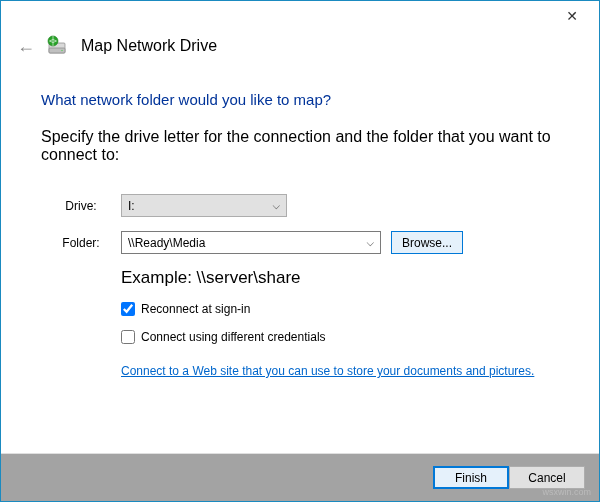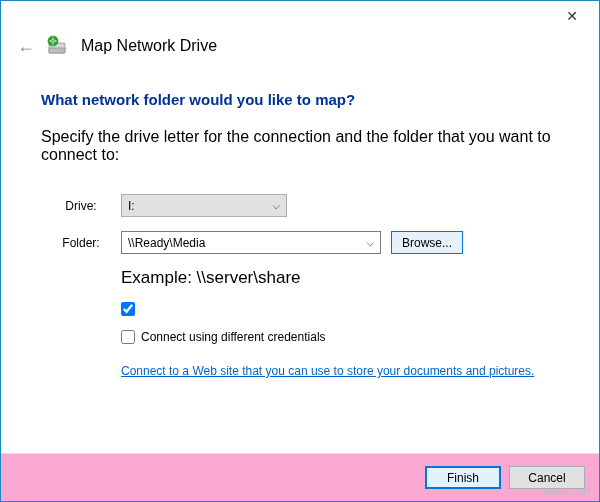--- a/index.html
+++ b/index.html
@@ -56,21 +56,21 @@
       font-size: 16px;
       color: #000;
     }
     .content {
       padding: 28px 40px 0 40px;
     }
     .heading {
       font-size: 15px;
       color: #003399;
       margin-bottom: 20px;
-      font-weight: bold;
+      font-weight: normal;
     }
     .subtext {
       font-size: 16px;
       color: #000;
       margin-bottom: 30px;
     }
     .form-row {
       display: flex;
       align-items: center;
       margin-bottom: 14px;
@@ -151,27 +151,26 @@
       cursor: pointer;
       display: inline-block;
       margin-top: 6px;
     }
     .footer {
       position: absolute;
       bottom: 0;
       left: 0;
       right: 0;
       height: 48px;
-      background: #f9a8d4;
+      background: #a3a3a3;
       border-top: 1px solid #dfdfdf;
       display: flex;
       justify-content: flex-end;
       align-items: center;
       padding: 16px 14px;
-      gap: 8px;
     }
     .footer button {
       width: 76px;
       height: 23px;
       font-size: 12px;
       font-family: inherit;
       cursor: pointer;
     }
     .finish-btn {
       background: #e5f1fb;
@@ -230,20 +229,21 @@
       <span class="chevron">⌵</span>
     </div>
     <button class="browse-btn">Browse...</button>
   </div>
 
   <div class="indent">
     <div class="example-text">Example: \\server\share</div>
 
     <div class="checkbox-row">
       <input type="checkbox" checked="" style="">
+      <span>Reconnect at sign-in</span>
     </div>
 
     <div class="checkbox-row">
       <input type="checkbox" style="">
       <span>Connect using different credentials</span>
     </div>
 
     <a class="link">Connect to a Web site that you can use to store your documents and pictures.</a>
   </div>
 </div>

